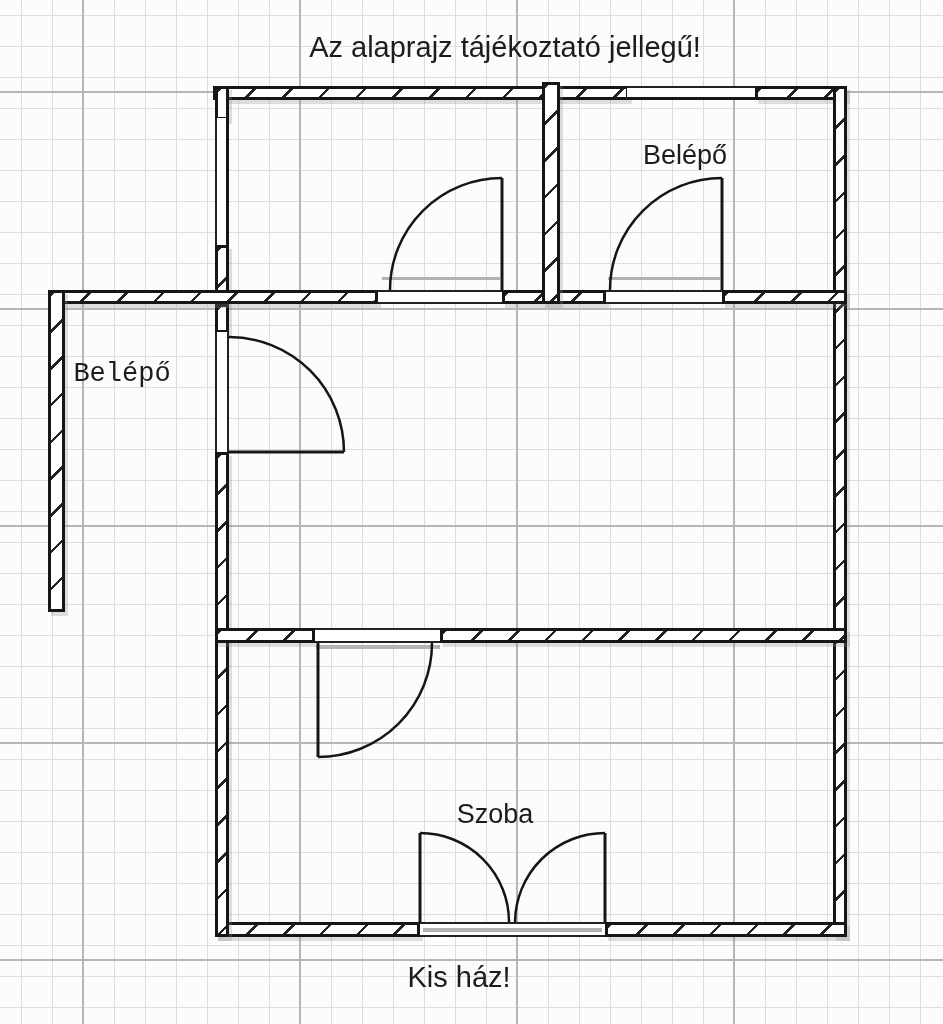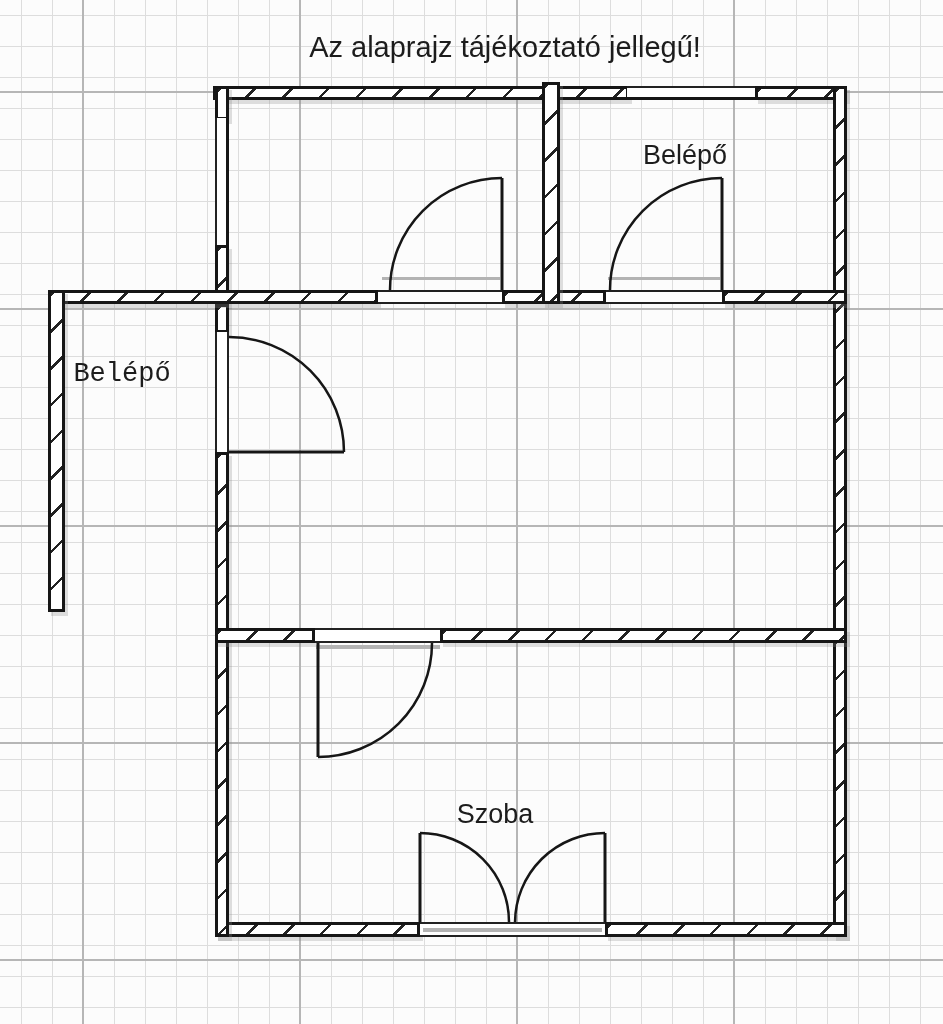--- a/index.html
+++ b/index.html
@@ -43,20 +43,21 @@
   svg.doors path { fill:none; stroke:#161616; }
   svg.doors path.leaf { stroke-width:3; }
   svg.doors path.arc { stroke-width:2.5; }
 </style>
 </head>
 <body>
 
 <div class="plan">
 
   <div class="title" style="left:255px; top:30px; width:500px;">Az alaprajz tájékoztató jellegű!</div>
+  <div class="title" style="left:329px; top:960px; width:260px;">Kis ház!</div>
 
   <div class="w" style="left:213px; top:86px; width:416px; height:14px;"></div>
   <div class="win-h" style="left:627px; top:86px; width:128px; height:14px;"></div>
   <div class="w" style="left:755px; top:86px; width:92px; height:14px;"></div>
   <div class="w" style="left:833px; top:86px; width:14px; height:851px;"></div>
 
   <div class="w" style="left:215px; top:922px; width:205px; height:15px;"></div>
   <div class="thr-h" style="left:420px; top:922px; width:185px; height:15px;"></div>
   <div class="w" style="left:605px; top:922px; width:242px; height:15px;"></div>
 

